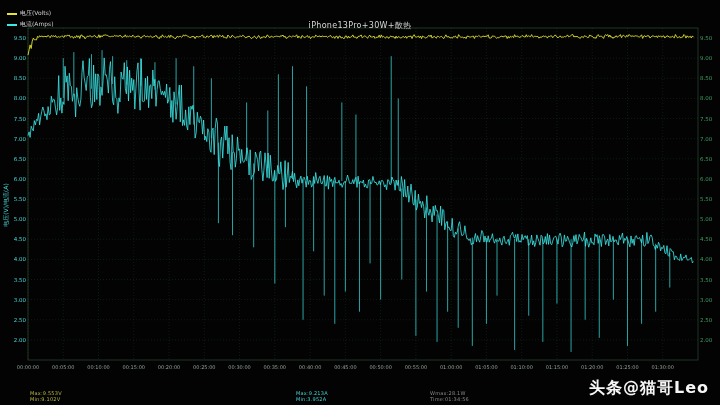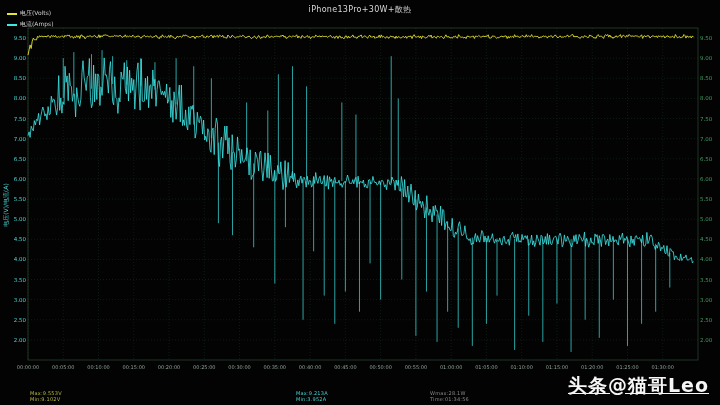--- a/index.html
+++ b/index.html
@@ -1,30 +1,30 @@
 <!DOCTYPE html>
 <html><head>
 <meta charset="utf-8">
 <style>
   html,body{margin:0;padding:0;background:#000;}
   .stage{position:relative;width:720px;height:405px;background:#030303;overflow:hidden;
          font-family:"DejaVu Sans","Liberation Sans",sans-serif;}
   #chart{position:absolute;left:0;top:0;}
-  .chart-title{position:absolute;top:4px;left:0;width:720px;text-align:center;
+  .chart-title{position:absolute;top:20px;left:0;width:720px;text-align:center;
                color:#d8d8d8;font-size:8px;letter-spacing:.3px;}
   .legend{position:absolute;top:9px;left:7px;display:flex;flex-direction:column;gap:2px;}
   .legend-item{display:flex;align-items:center;gap:3px;font-size:6px;color:#cfcfcf;cursor:default;}
   .swatch{display:inline-block;width:10px;height:2px;}
   .stats{position:absolute;bottom:3px;display:flex;flex-direction:column;line-height:6px;
          font-size:5px;letter-spacing:.2px;}
   .stats-v{left:30px;color:#b9b942;}
   .stats-i{left:296px;color:#45d6d6;}
   .stats-m{left:430px;color:#8a8a8a;}
   .watermark{position:absolute;right:11px;bottom:6px;color:#f6f6f6;font-weight:bold;
-             font-size:19px;letter-spacing:1px;text-decoration:underline;}
+             font-size:16px;letter-spacing:1px;}
 </style>
 </head>
 <body>
 
 <div class="stage">
 
   <svg id="chart" width="720" height="405" viewBox="0 0 720 405">
       <g stroke="#16361f" stroke-width="0.5" stroke-dasharray="1,2">
         <line x1="28" y1="28" x2="28" y2="360"></line>
         <line x1="63.26315789473684" y1="28" x2="63.26315789473684" y2="360"></line>

